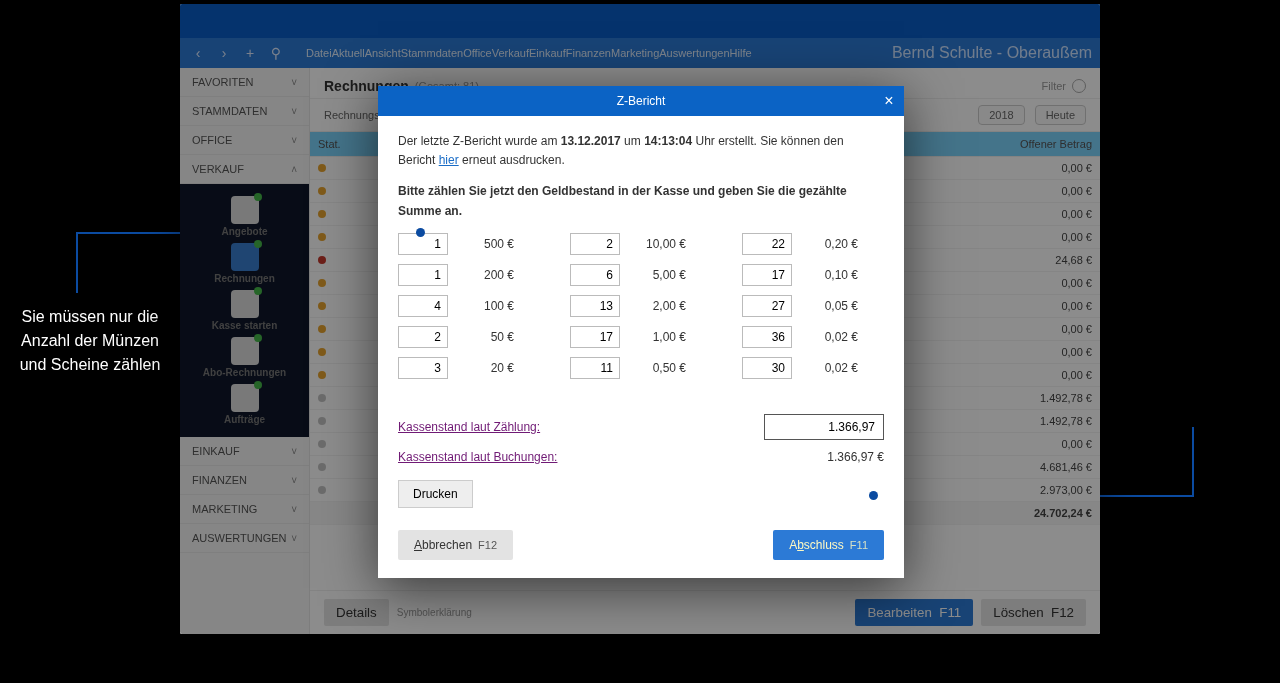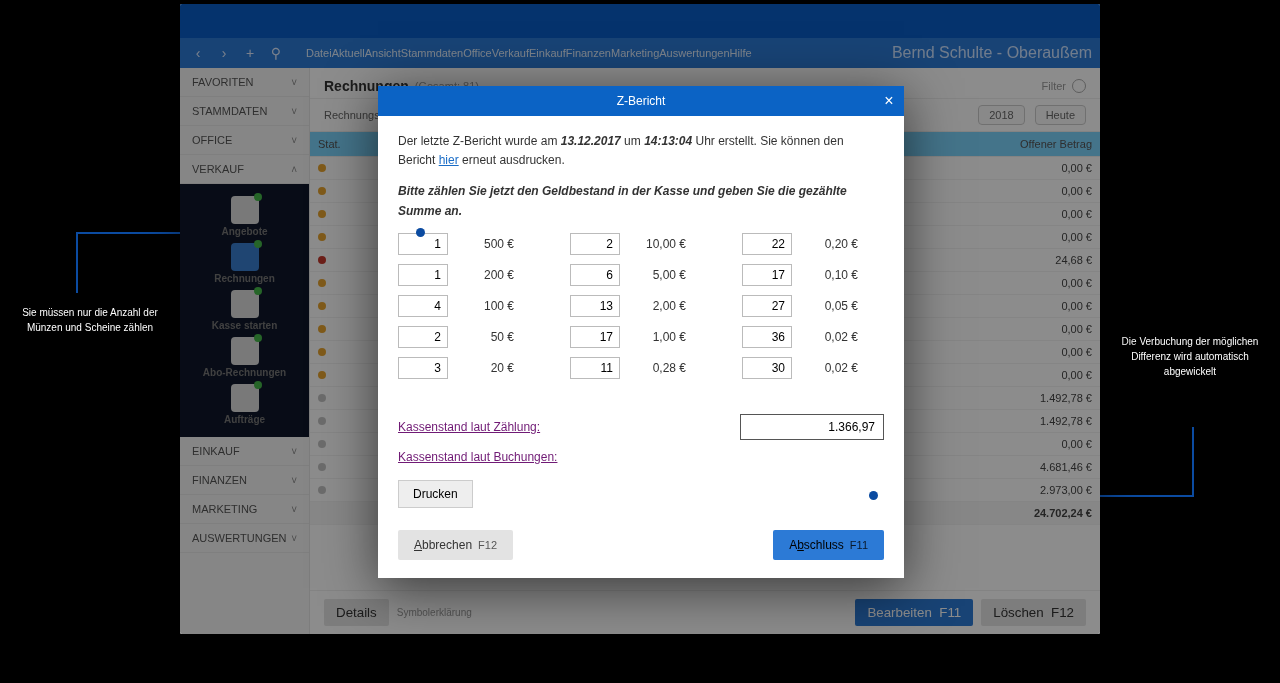--- a/index.html
+++ b/index.html
@@ -1,20 +1,20 @@
 <!DOCTYPE html>
 <html><head>
 <meta charset="utf-8">
 <style>
   * { box-sizing: border-box; margin: 0; padding: 0; }
   html, body { width: 1280px; height: 683px; font-family: "Segoe UI", Arial, sans-serif; font-size: 12px; background:#000; color:#333; overflow:hidden; }
   .stage { position:relative; width:1280px; height:683px; }
 
   
-  .annotation { position:absolute; color:#fff; font-size:10px; line-height:1.5; text-align:center; }
+  .annotation { position:absolute; color:#fff; font-size:16px; line-height:1.5; text-align:center; }
   .annotation.left  { left:10px; top:305px; width:160px; }
   .annotation.right { right:10px; top:334px; width:160px; }
 
   .conn-line { position:absolute; background:#0b4ba1; }
   .conn-dot  { position:absolute; width:9px; height:9px; border-radius:50%; background:#0b4ba1; z-index:60; }
 
   
   .app { position:absolute; left:180px; top:4px; width:920px; height:630px; background:#fff; box-shadow:0 8px 40px rgba(0,0,0,.5); border-radius:2px; overflow:hidden; }
   .titlebar { height:34px; background:#0a5ec7; }
   .topbar { height:30px; background:#2c7ad6; display:flex; align-items:center; padding:0 8px; color:#e0ecfa; font-size:11px; }
@@ -62,55 +62,54 @@
   
   .dim { position:absolute; inset:0; background:rgba(0,0,0,.45); }
 
   
   .modal { position:absolute; left:378px; top:86px; width:526px; background:#fff; box-shadow:0 10px 50px rgba(0,0,0,.6); z-index:50; }
   .modal-titlebar { height:30px; background:#0b63c5; color:#fff; display:flex; align-items:center; justify-content:center; position:relative; font-size:12px; }
   .modal-close { position:absolute; right:0; top:0; width:30px; height:30px; display:flex; align-items:center; justify-content:center; cursor:pointer; color:#fff; font-size:16px; }
   .modal-body { padding:16px 20px 8px; font-size:12px; color:#333; }
   .modal-body p { margin-bottom:12px; line-height:1.6; }
   .modal-body a { color:#1a6dc7; text-decoration:underline; }
-  .modal-body strong.bold { font-weight:700;font-style:italic; }
+  .modal-body strong.bold { font-weight:700; }
 
   .denom-cols { display:flex; gap:30px; }
   .denom-col { flex:1; }
   .denom-row { display:flex; align-items:center; gap:10px; margin-bottom:9px; }
   .denom-row input { width:50px; height:22px; border:1px solid #bbb; text-align:right; padding:2px 6px; font-size:12px; }
   .denom-row span.label { width:56px; text-align:right; color:#333; }
 
   .totals { margin-top:26px; }
   .totals-row { display:flex; align-items:center; margin-bottom:10px; }
   .totals-row .tl { width:220px; color:#701a75;text-decoration:underline; }
   .totals-row .tv { flex:1; text-align:right; font-size:12px; color:#333; }
-  .totals-row input.big { width:144px; height:26px; border:1px solid #555; text-align:right; padding:4px 8px; font-size:12px; }
+  .totals-row input.big { width:120px; height:26px; border:1px solid #555; text-align:right; padding:4px 8px; font-size:12px; }
 
   .btn-print { margin-top:6px; padding:6px 14px; background:#eee; border:1px solid #ccc; cursor:pointer; font-size:12px; }
 
   .modal-footer { display:flex; justify-content:space-between; padding:14px 20px 18px; }
   .modal-footer button { padding:8px 16px; font-size:12px; border:none; border-radius:2px; cursor:pointer; }
   .btn-cancel { background:#e3e3e3; color:#333; }
-  .btn-ok     { background:#2c7ad6; color:#000000; }
+  .btn-ok     { background:#2c7ad6; color:#fef9c3; }
   .btn-ok .k, .btn-cancel .k { color:inherit; opacity:.8; margin-left:6px; font-size:11px; }
   .u { text-decoration:underline; }
 </style>
 </head>
 <body>
 
 <div class="stage">
 
   <div class="annotation left">Sie müssen nur die Anzahl der Münzen und Scheine zählen</div>
 
   <div class="conn-line" style="left:76px; top:233px; width:2px; height:60px;"></div>
   <div class="conn-line" style="left:76px; top:232px; height:2px; width:340px;"></div>
   <div class="conn-dot" style="left:416px; top:228px;"></div>
 
-  <div class="annotation right">Die Verbuchung der möglichen Differenz wird automatisch abgewickelt</div>
   <div class="conn-line" style="right:86px; top:427px; width:2px; height:30px;"></div>
   <div class="conn-line" style="left:874px; top:495px; height:2px; width:320px;"></div>
   <div class="conn-line" style="right:86px; top:457px; width:2px; height:40px;"></div>
   <div class="conn-dot" style="left:869px; top:491px;"></div>
 
   <div class="app">
     <div class="titlebar"></div>
     <div class="topbar">
       <div class="navbtn">‹</div>
       <div class="navbtn">›</div>
@@ -372,21 +371,21 @@
             <div class="denom-row">
               <input value="13" style="">
               <span class="label">2,00 €</span>
             </div>
             <div class="denom-row">
               <input value="17" style="">
               <span class="label">1,00 €</span>
             </div>
             <div class="denom-row">
               <input value="11" style="">
-              <span class="label">0,28 €</span>
+              <span class="label">0,50 €</span>
             </div>
           </div>
           <div class="denom-col">
             <div class="denom-row">
               <input value="22" style="">
               <span class="label">0,20 €</span>
             </div>
             <div class="denom-row">
               <input value="17" style="">
               <span class="label">0,10 €</span>
@@ -406,20 +405,21 @@
           </div>
         </div>
 
       <div class="totals">
         <div class="totals-row">
           <span class="tl">Kassenstand laut Zählung:</span>
           <span class="tv"><input class="big" value="1.366,97" style=""></span>
         </div>
         <div class="totals-row">
           <span class="tl">Kassenstand laut Buchungen:</span>
+          <span class="tv">1.366,97 €</span>
         </div>
         <button class="btn-print">Drucken</button>
       </div>
     </div>
     <div class="modal-footer">
       <button class="btn-cancel"><span class="u">A</span><span>bbrechen</span><span class="k">F12</span></button>
       <button class="btn-ok"><span>A</span><span class="u">b</span><span>schluss</span><span class="k">F11</span></button>
     </div>
   </div>
 

